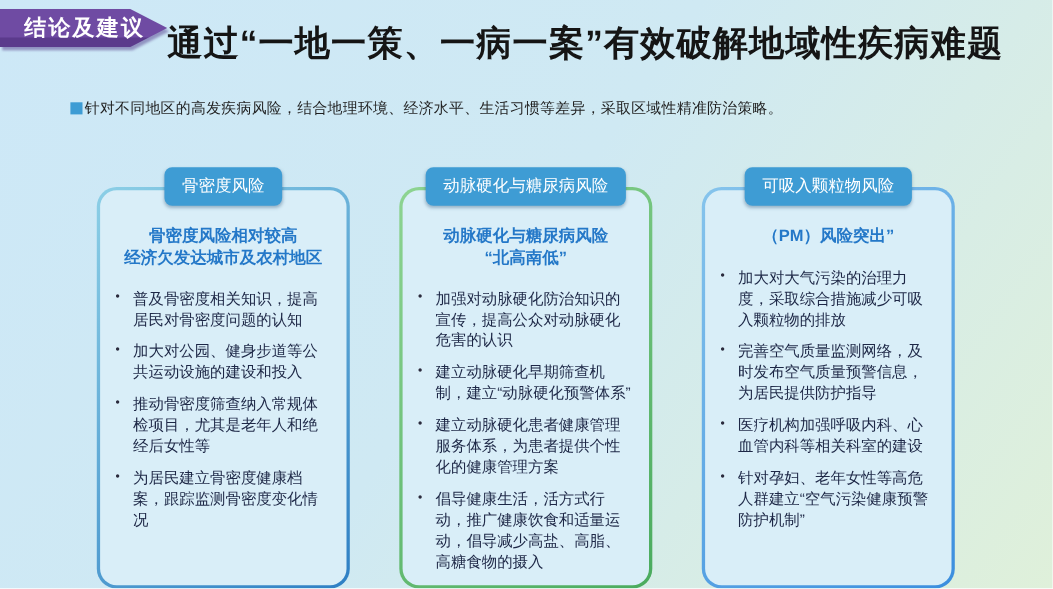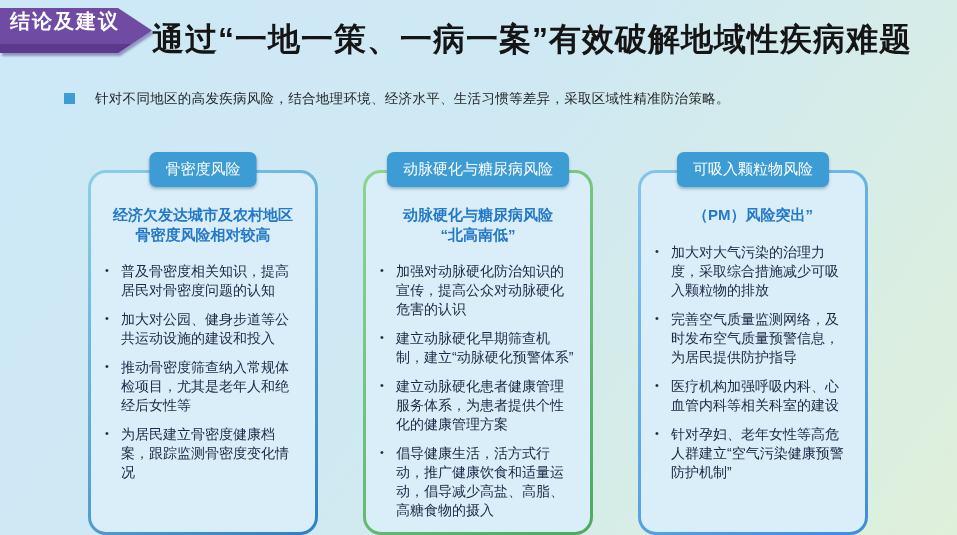--- a/index.html
+++ b/index.html
@@ -8,38 +8,38 @@
   .slide {
     position:relative;
     width:957px; height:535px;
     overflow:hidden;
     background:linear-gradient(125deg,#cde8f7 0%,#cfe9f3 48%,#dff0da 100%);
   }
 
   
   .ribbon-wrap { position:absolute; left:0; top:8px; filter:drop-shadow(2px 3px 1px rgba(72,44,128,.45)); }
   .ribbon-shape {
-    width:152px; height:45px;
+    width:152px; height:35px;
     background:#6F4BA3;
     box-shadow:inset 0 -9px 0 rgba(40,16,84,.28);
     clip-path:polygon(0 0,118px 0,152px 50%,118px 100%,0 100%);
-    display:flex; 
-    padding-left:10px; box-sizing:border-box;
+    display:flex; align-items:center;
+    padding-left:22px; box-sizing:border-box;
   }
   .ribbon-shape span { color:#fff; font-weight:bold; font-size:20px; letter-spacing:2px; }
 
   
   .title {
     position:absolute; left:152px; top:18px; margin:0;
     font-size:32px; font-weight:bold; color:#151515;
     letter-spacing:1px; white-space:nowrap;
   }
 
   
-  .intro { position:absolute; left:64px; top:90px; width:780px; display:flex; gap:20px; }
+  .intro { position:absolute; left:64px; top:90px; width:780px; display:flex; gap:2px; }
   .intro .sq { flex:0 0 auto; width:11px; height:11px; margin-top:3px; background:#3E9CD4; }
   .intro .intro-text { font-size:13.5px; color:#1f1f1f; letter-spacing:.3px; }
 
   
   .cards { position:absolute; left:88px; top:170px; display:flex; gap:45px; align-items:stretch; }
   .card {
     position:relative; width:230px; min-height:265px;
     border-radius:18px; padding:3px; box-sizing:border-box;
     background:linear-gradient(140deg,var(--g1),var(--g2));
   }
@@ -79,22 +79,22 @@
     <span class="sq"></span>
     <span class="intro-text">针对不同地区的高发疾病风险，结合地理环境、经济水平、生活习惯等差异，采取区域性精准防治策略。</span>
   </div>
 
   <div class="cards">
 
     <section class="card card--c1">
       <div class="badge">骨密度风险</div>
       <div class="card-inner">
         <div class="subtitle">
+          <div>骨密度风险相对较高</div>
           <div>经济欠发达城市及农村地区</div>
-          <div>骨密度风险相对较高</div>
         </div>
         <ul class="bullets">
           <li>
               <span class="dot">•</span>
               <span class="bt">普及骨密度相关知识，提高居民对骨密度问题的认知</span>
             </li>
           <li>
               <span class="dot">•</span>
               <span class="bt">加大对公园、健身步道等公共运动设施的建设和投入</span>
             </li>

